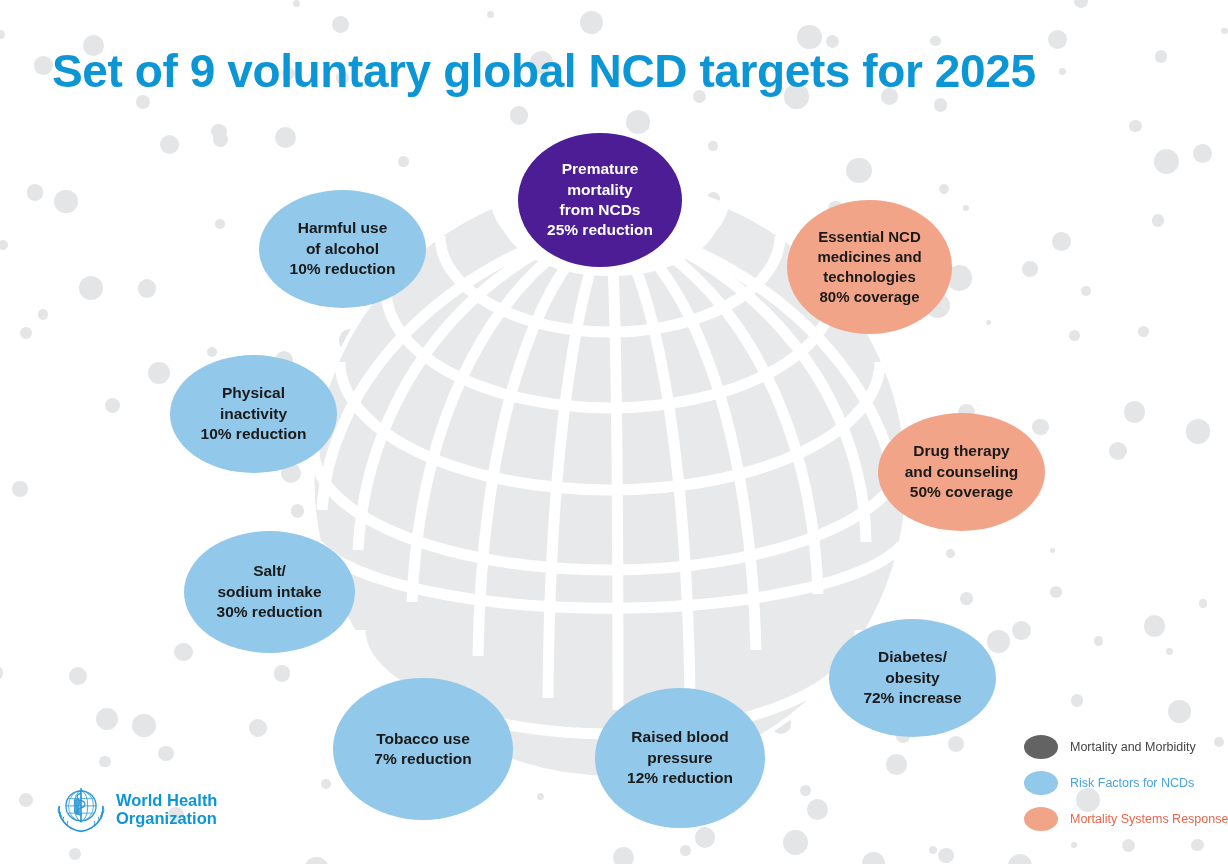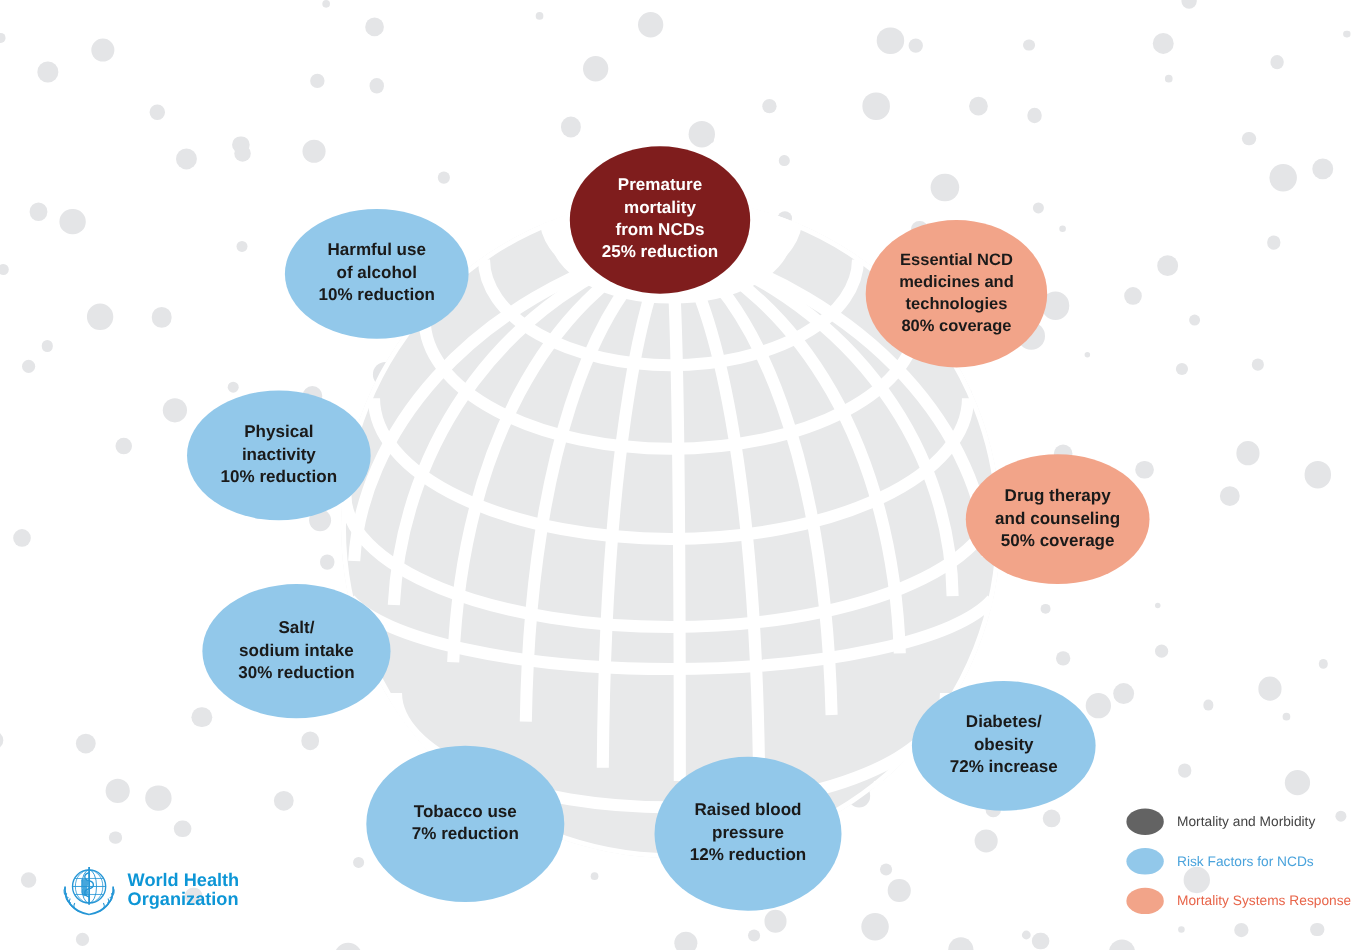--- a/index.html
+++ b/index.html
@@ -31,21 +31,21 @@
   .bubble{
     position:absolute;border-radius:50%;
     display:flex;align-items:center;justify-content:center;
     text-align:center;box-sizing:border-box;
     font-weight:bold;line-height:1.32;
     font-family:"Liberation Sans", sans-serif;
   }
   .bubble .txt{white-space:pre-line;padding:0 6px;}
   .bubble.blue{background:#92c8ea;color:#1a1a1a;}
   .bubble.orange{background:#f2a489;color:#1a1a1a;}
-  .bubble.dark{background:#7f1d1d;color:#ffffff;}
+  .bubble.dark{background:#4c1d95;color:#ffffff;}
 
   
   #legend{position:absolute;left:1024px;top:736px;width:200px;}
   .legend-row{display:flex;align-items:center;margin-bottom:14px;height:22px;}
   .legend-dot{width:34px;height:24px;border-radius:50%;flex:0 0 auto;margin-right:12px;}
   .legend-label{font-size:12.5px;font-weight:normal;white-space:nowrap;}
 
   
   #who{position:absolute;left:55px;top:783px;display:flex;align-items:center;}
   #who-emblem{width:52px;height:52px;flex:0 0 auto;}
@@ -273,20 +273,21 @@
           <path d="M 310 70 C 464 118 564 248 566 392"></path>
           <path d="M 310 70 C 498 120 592 250 598 356"></path>
         </g>
 
         <ellipse cx="310" cy="64" rx="104" ry="56" fill="#ffffff"></ellipse>
         <ellipse cx="310" cy="64" rx="104" ry="56" fill="none" stroke="#ffffff" stroke-width="12"></ellipse>
       </g>
     </svg>
   </div>
 
+  <div id="title">Set of 9 voluntary global NCD targets for 2025</div>
 
   <div id="bubble-layer">
       <div class="bubble dark" style="left: 518px; top: 133px; width: 164px; height: 134px; font-size: 15.5px;">
         <div class="txt">Premature
 mortality
 from NCDs
 25% reduction</div>
       </div>
       <div class="bubble blue" style="left: 259px; top: 190px; width: 167px; height: 118px; font-size: 15.5px;">
         <div class="txt">Harmful use

